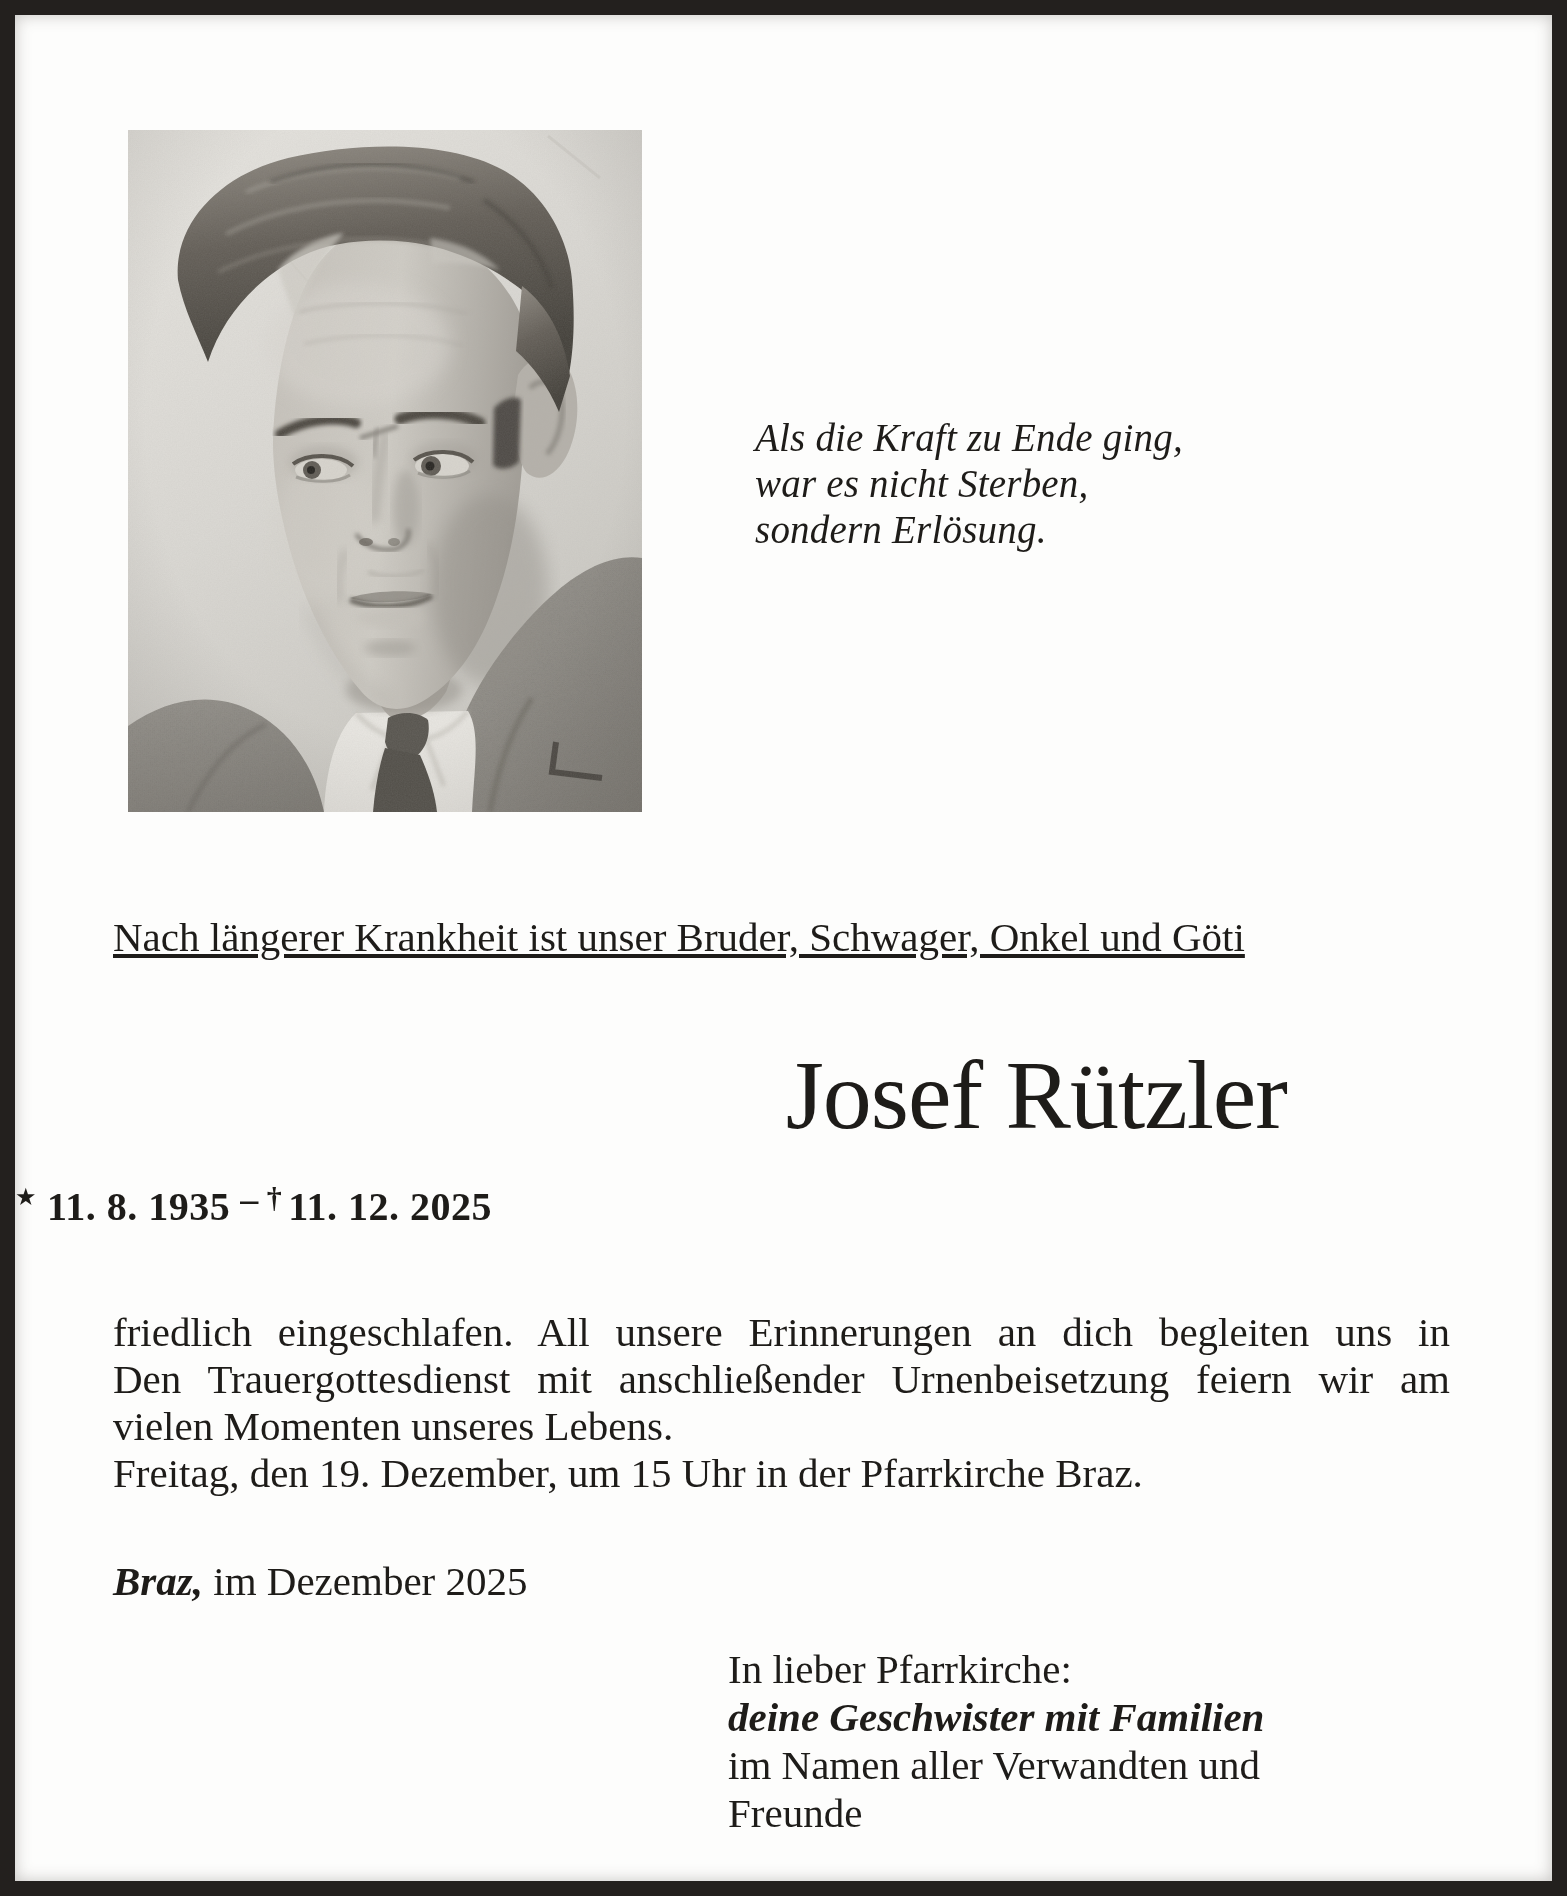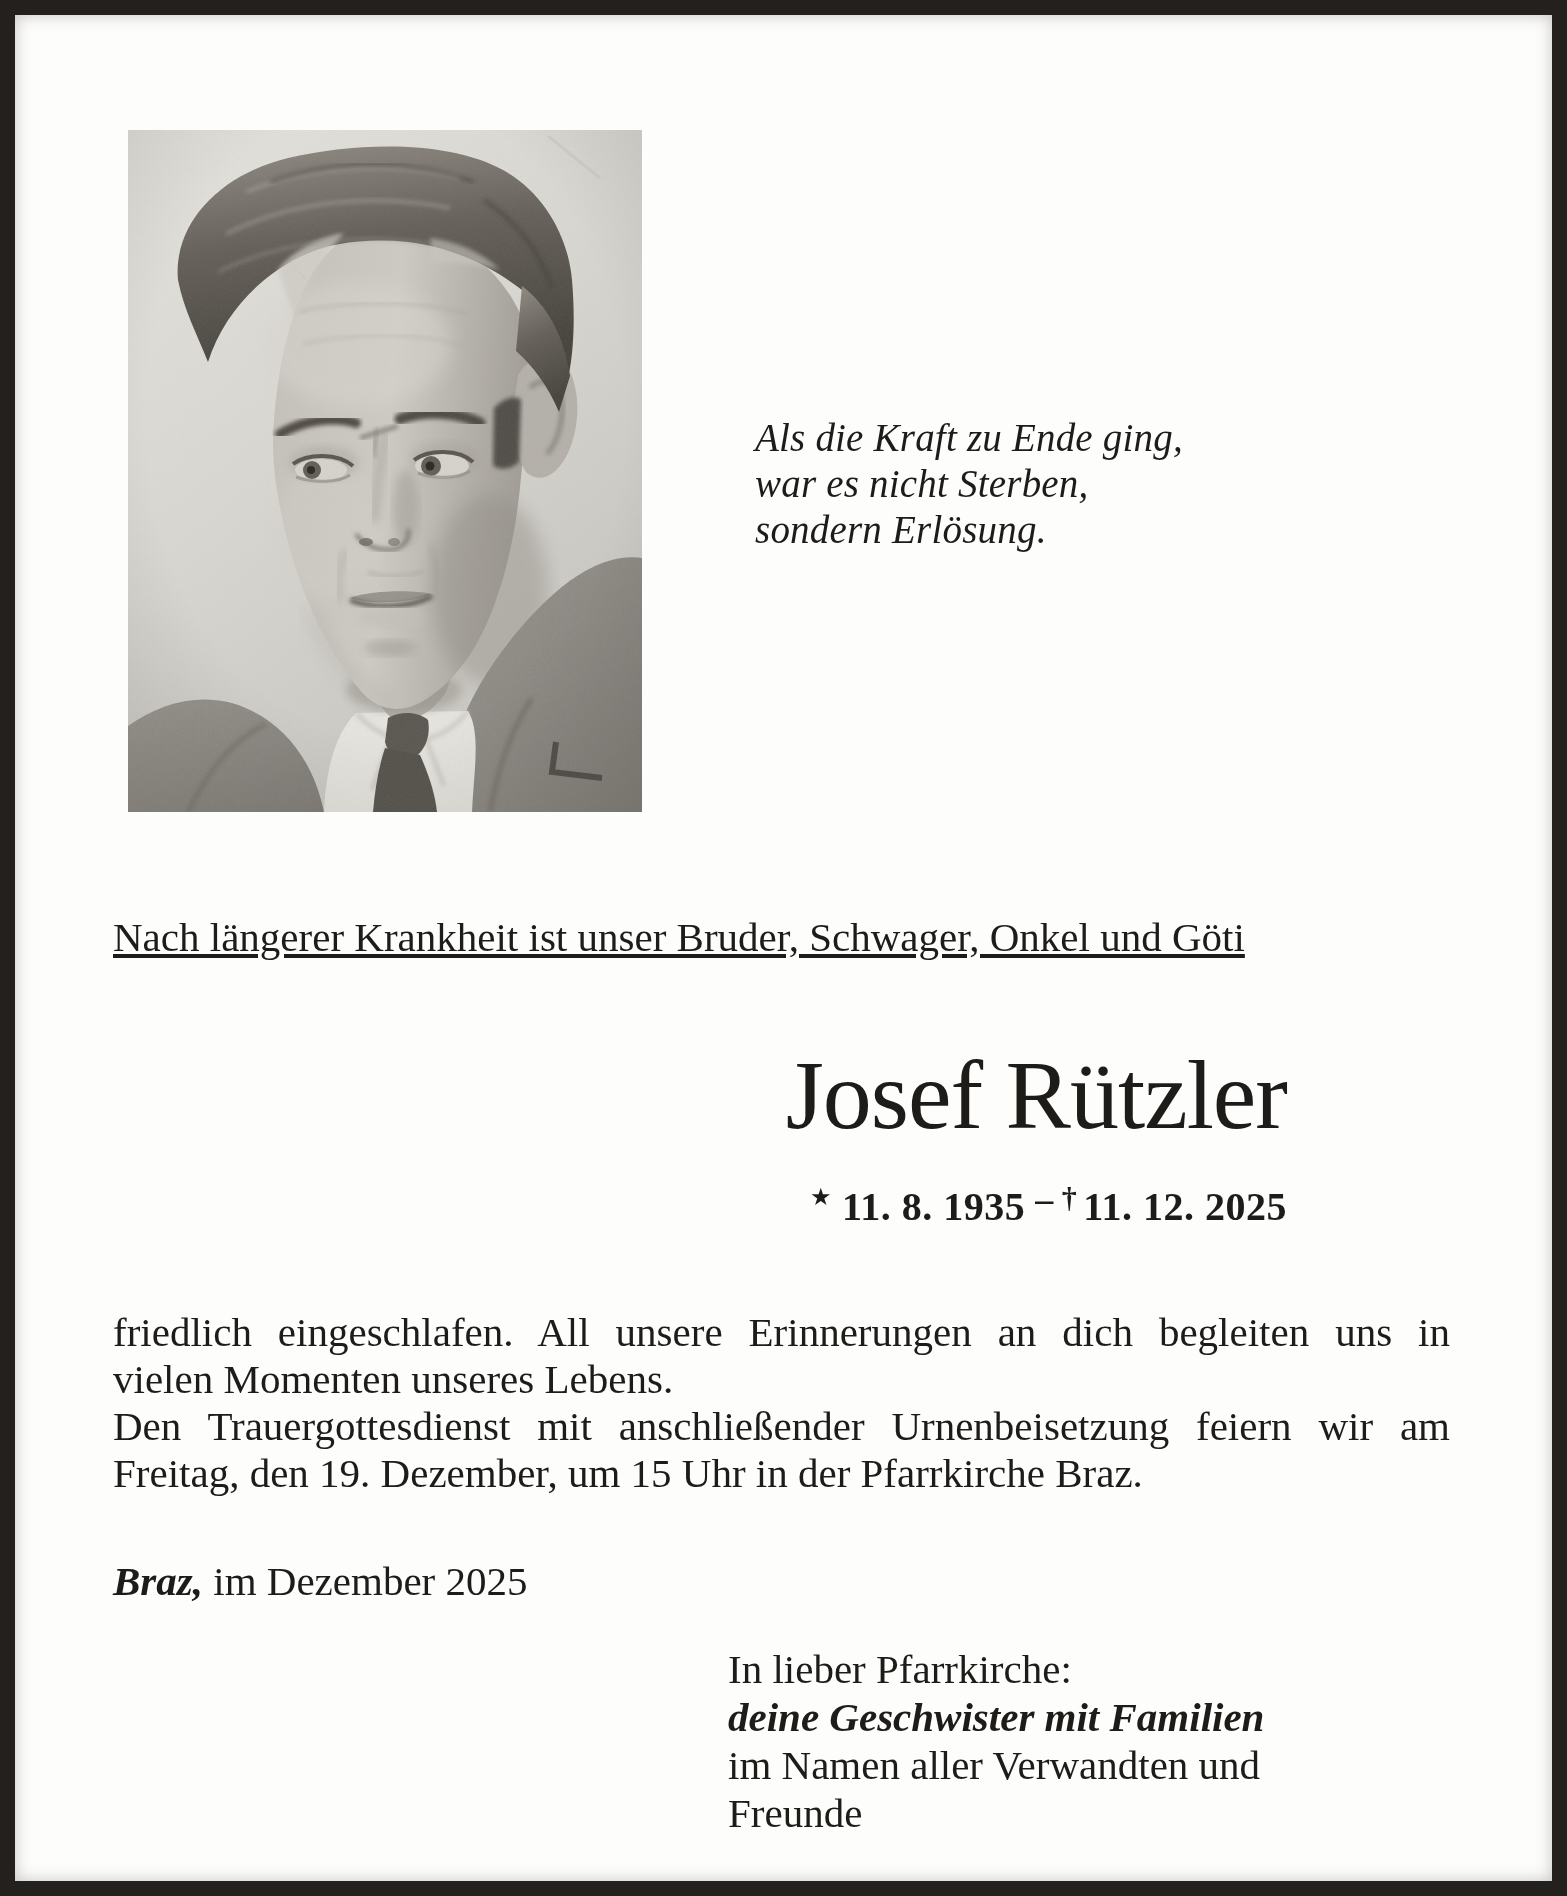--- a/index.html
+++ b/index.html
@@ -28,21 +28,21 @@
 
   .intro{position:absolute;left:98px;top:898px;font-size:41px;white-space:nowrap;text-decoration:underline;}
 
   .name{
     position:absolute;left:0;right:0;top:1024px;margin:0;
     text-align:right;font-size:98px;font-weight:400;letter-spacing:-1px;
   }
 
   .dates{
     position:absolute;left:0;right:0;top:1168px;
-    text-align:right;font-size:40px;font-weight:700;letter-spacing:.5px;
+    text-align:left;font-size:40px;font-weight:700;letter-spacing:.5px;
   }
   .dates .sym{display:inline-block;position:relative;}
   .dates .star{font-family:"DejaVu Sans",sans-serif;font-size:24px;top:-15px;margin-right:10px;}
   .dates .dagger{font-size:30px;top:-12px;margin-right:6px;}
   .dates .dash{display:inline-block;position:relative;top:-9px;font-size:36px;margin:0 8px 0 10px;}
 
   .bodytext{position:absolute;left:98px;top:1294px;width:1337px;font-size:41px;line-height:47px;}
   .bline.j{text-align:justify;text-align-last:justify;}
 
   .place{position:absolute;left:98px;top:1542px;font-size:41px;}
@@ -202,22 +202,22 @@
     <div class="intro">Nach längerer Krankheit ist unser Bruder, Schwager, Onkel und Göti</div>
 
     <h1 class="name">Josef Rützler</h1>
 
     <div class="dates">
       <span class="sym star">★</span><span>11. 8. 1935</span><span class="dash">–</span><span class="sym dagger">†</span><span>11. 12. 2025</span>
     </div>
 
     <div class="bodytext">
       <div class="bline j">friedlich eingeschlafen. All unsere Erinnerungen an dich begleiten uns in</div>
+      <div class="bline j">Den Trauergottesdienst mit anschließender Urnenbeisetzung feiern wir am</div>
       <div class="bline">vielen Momenten unseres Lebens.</div>
-      <div class="bline j">Den Trauergottesdienst mit anschließender Urnenbeisetzung feiern wir am</div>
       <div class="bline">Freitag, den 19. Dezember, um 15 Uhr in der Pfarrkirche Braz.</div>
     </div>
 
     <div class="place">
       <span class="b">Braz,</span><span> im Dezember 2025</span>
     </div>
 
     <div class="closing">
       <div>In lieber Pfarrkirche:</div>
       <div class="b">deine Geschwister mit Familien</div>

